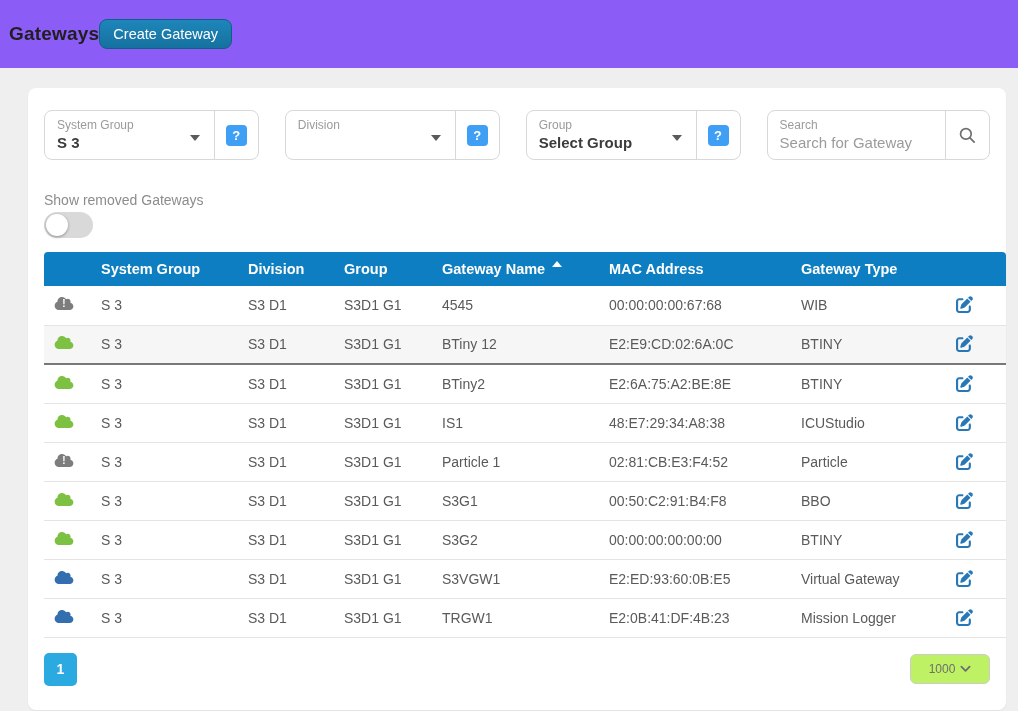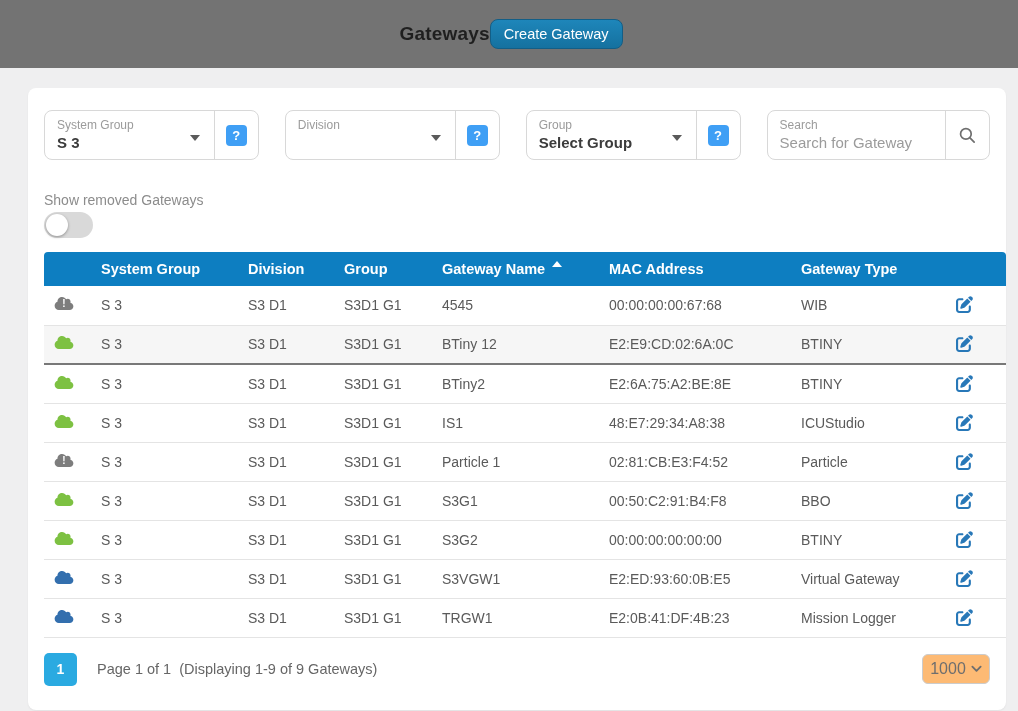--- a/index.html
+++ b/index.html
@@ -5,22 +5,22 @@
   * { margin:0; padding:0; box-sizing:border-box; }
   html,body { width:1018px; height:711px; }
   body {
     font-family:"Liberation Sans","DejaVu Sans",sans-serif;
     background:#efeff0;
     color:#555;
     overflow:hidden;
   }
   
   .topbar {
-    background:#737373; height:68px;
-    display:flex; align-items:center; justify-content:center;
+    background:#8b5cf6; height:68px;
+    display:flex; align-items:center; justify-content:flex-start;
     padding:0 5px 0 9px;
   }
   .page-title { font-size:19px; font-weight:700; color:#1f1f1f; letter-spacing:.2px; }
   .btn-create {
     background:linear-gradient(#1e86ba,#15719f);
     border:1px solid #135e86; border-radius:8px;
     color:#fff; font-size:14.5px; font-family:inherit;
     padding:6px 13px; height:30px; cursor:pointer;
   }
   
@@ -105,23 +105,23 @@
   
   .pager { display:flex; align-items:center; margin-top:15px; }
   .page-btn {
     width:33px; height:33px; background:#2aaae1; color:#fff;
     border:none; border-radius:5px; font-size:14px; font-weight:700;
     font-family:inherit; cursor:pointer;
   }
   .pager-text { margin-left:20px; font-size:14.5px; color:#666; }
   .pager-text .disp { margin-left:8px; }
   .select-box {
-    margin-left:auto; width:68px; height:30px; border:1px solid #ccc;
+    margin-left:auto; width:80px; height:30px; border:1px solid #ccc;
     border-radius:6px; display:flex; align-items:center; justify-content:center;
-    gap:5px; font-size:16px; color:#6e6e6e; cursor:pointer; background:#fdba74;
+    gap:5px; font-size:12px; color:#6e6e6e; cursor:pointer; background:#bef264;
   }
 </style>
 </head>
 <body>
 
 <div class="topbar">
   <div class="page-title">Gateways</div>
   <button class="btn-create">Create Gateway</button>
 </div>
 
@@ -331,23 +331,20 @@
           <td>Mission Logger</td>
           <td><button class="edit-btn"><svg viewBox="0 0 512 512" width="17" height="17">
                   <path fill="#2878b8" d="M471.6 21.7c-21.9-21.9-57.3-21.9-79.2 0L362.3 51.7l97.9 97.9 30.1-30.1c21.9-21.9 21.9-57.3 0-79.2L471.6 21.7zm-299.2 220c-6.1 6.1-10.8 13.6-13.5 21.9l-29.6 88.8c-2.9 8.6-.6 18.1 5.8 24.6s15.9 8.7 24.6 5.8l88.8-29.6c8.2-2.7 15.7-7.4 21.9-13.5L437.7 172.3 339.7 74.3 172.4 241.7zM96 64C43 64 0 107 0 160V416c0 53 43 96 96 96H352c53 0 96-43 96-96V320c0-17.7-14.3-32-32-32s-32 14.3-32 32v96c0 17.7-14.3 32-32 32H96c-17.7 0-32-14.3-32-32V160c0-17.7 14.3-32 32-32h96c17.7 0 32-14.3 32-32s-14.3-32-32-32H96z"></path>
                 </svg></button></td>
         </tr>
       </tbody>
     </table>
 
     <div class="pager">
       <button class="page-btn">1</button>
-      <div class="pager-text">
-        <span>Page 1 of 1</span><span class="disp">(Displaying 1-9 of 9 Gateways)</span>
-      </div>
       <div class="select-box">
         <span>1000</span>
         <svg viewBox="0 0 12 8" width="11" height="8">
             <polyline points="1.5,1.5 6,6 10.5,1.5" fill="none" stroke="#6e6e6e" stroke-width="2" stroke-linecap="round" stroke-linejoin="round"></polyline>
           </svg>
       </div>
     </div>
 
   </div>
 </div>

